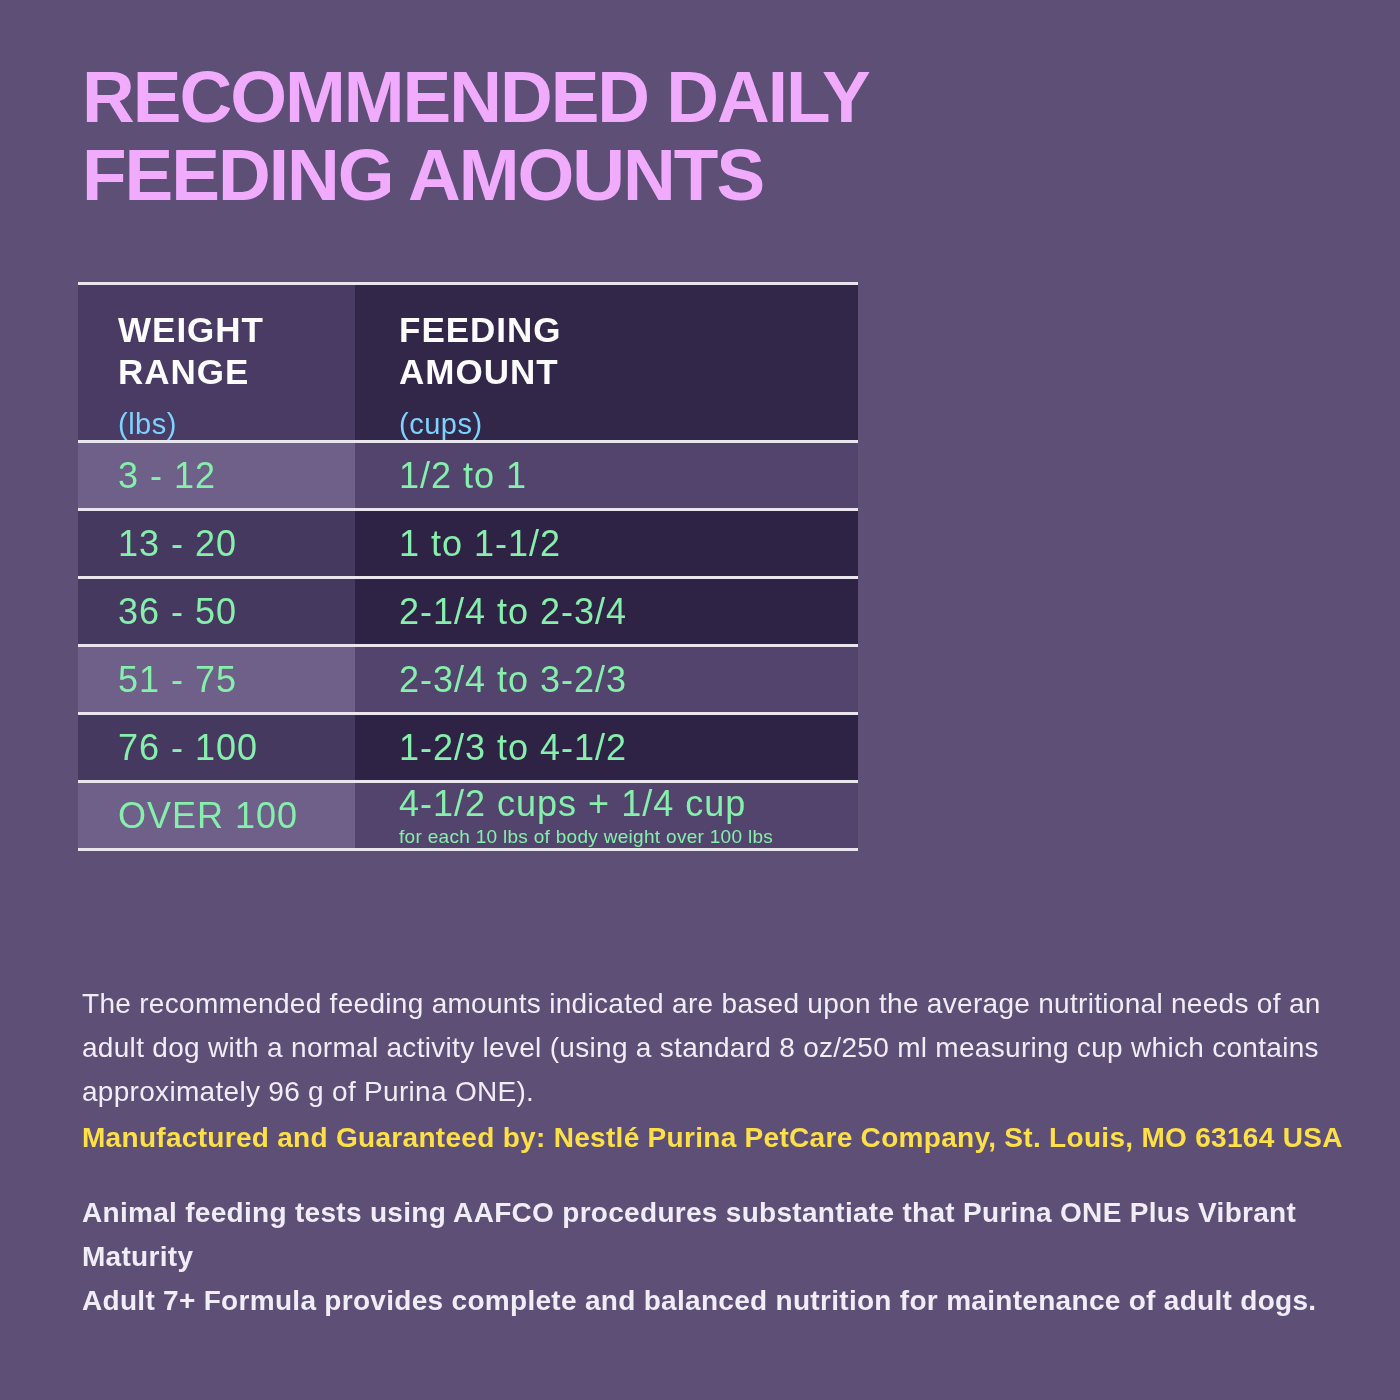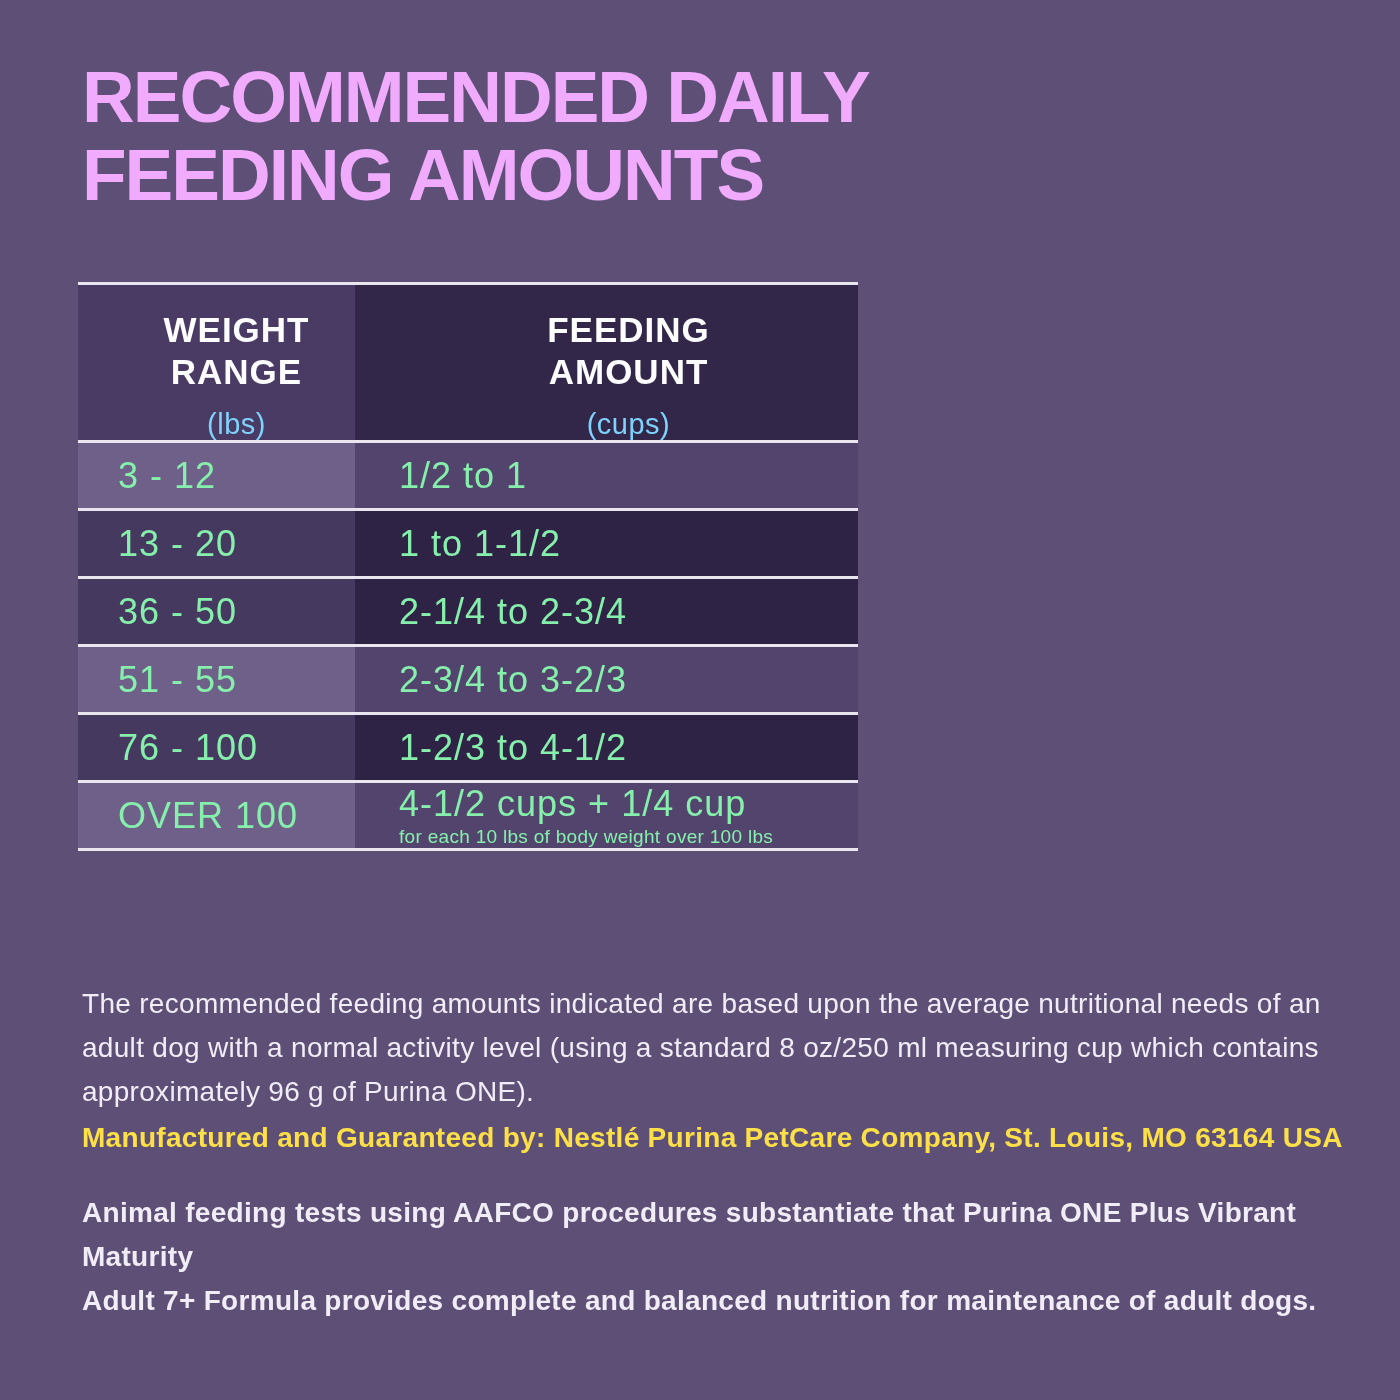--- a/index.html
+++ b/index.html
@@ -22,21 +22,21 @@
   .feeding-table{
     position:absolute;left:78px;top:282px;width:780px;
     border-top:3px solid #EAE6F0;
     border-bottom:3px solid #EAE6F0;
   }
   .t-row{display:flex;width:100%;}
   .t-row + .t-row{border-top:3px solid #EAE6F0;}
   .cell-left{width:277px;flex:0 0 277px;padding-left:40px;box-sizing:border-box;}
   .cell-right{flex:1;padding-left:44px;box-sizing:border-box;}
   
-  .t-row.header{height:155px;text-align:center;}
+  .t-row.header{height:155px;}
   .t-row.header .cell-left{background:#493B63;}
   .t-row.header .cell-right{background:#332749;}
   .t-row.header .cell-left,
   .t-row.header .cell-right{padding-top:24px;}
   .h-title{
     font-size:35px;font-weight:bold;line-height:42px;
     letter-spacing:1px;white-space:pre-line;color:#FDFCFE;
   }
   .h-unit{font-size:29px;margin-top:15px;color:#7dd3fc;letter-spacing:0.5px;}
   
@@ -110,21 +110,21 @@
       <div class="cell-left">
           <span class="w-val">36 - 50</span>
         </div>
       <div class="cell-right">
           <span class="f-val">2-1/4 to 2-3/4</span>
         </div>
     </div>
 
     <div class="t-row data light">
       <div class="cell-left">
-          <span class="w-val">51 - 55</span>
+          <span class="w-val">51 - 75</span>
         </div>
       <div class="cell-right">
           <span class="f-val">2-3/4 to 3-2/3</span>
         </div>
     </div>
 
     <div class="t-row data dark">
       <div class="cell-left">
           <span class="w-val">76 - 100</span>
         </div>

